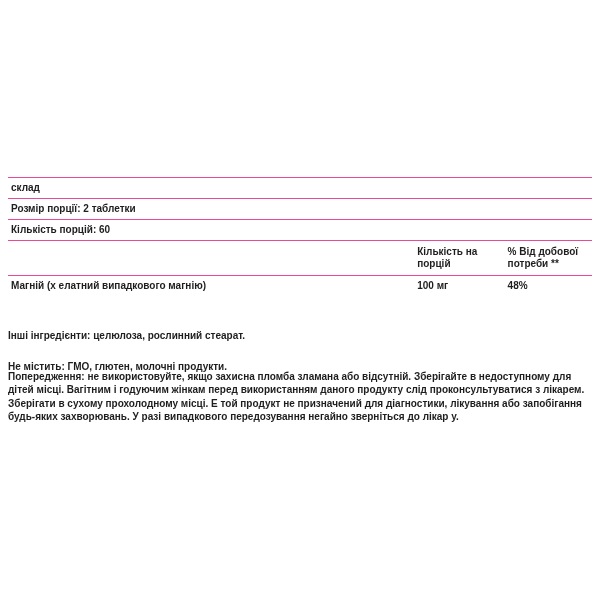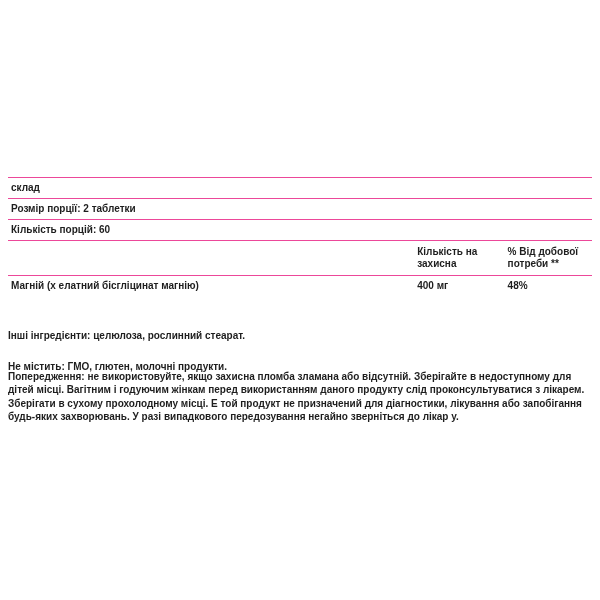--- a/index.html
+++ b/index.html
@@ -63,26 +63,26 @@
     <td colspan="3">склад</td>
   </tr>
   <tr>
     <td colspan="3">Розмір порції: 2 таблетки</td>
   </tr>
   <tr>
     <td colspan="3">Кількість порцій: 60</td>
   </tr>
   <tr class="header">
     <td class="col1"></td>
-    <td class="col2 hcell">Кількість на захисна</td>
+    <td class="col2 hcell">Кількість на порцій</td>
     <td class="col3 hcell">% Від добової потреби **</td>
   </tr>
   <tr>
-    <td class="col1">Магній (х елатний бісгліцинат магнію)</td>
-    <td class="col2">400 мг</td>
+    <td class="col1">Магній (х елатний випадкового магнію)</td>
+    <td class="col2">100 мг</td>
     <td class="col3">48%</td>
   </tr>
 </tbody>
   </table>
 
 <p class="para p1">Інші інгредієнти: целюлоза, рослинний стеарат.</p>
 <p class="para p2">Не містить: ГМО, глютен, молочні продукти.</p>
 <p class="para p3">Попередження: не використовуйте, якщо захисна пломба зламана або відсутній. Зберігайте в недоступному для дітей місці. Вагітним і годуючим жінкам перед використанням даного продукту слід проконсультуватися з лікарем. Зберігати в сухому прохолодному місці. Е той продукт не призначений для діагностики, лікування або запобігання будь-яких захворювань.   У разі випадкового передозування негайно зверніться до лікар у.</p>
 
 </body></html>

